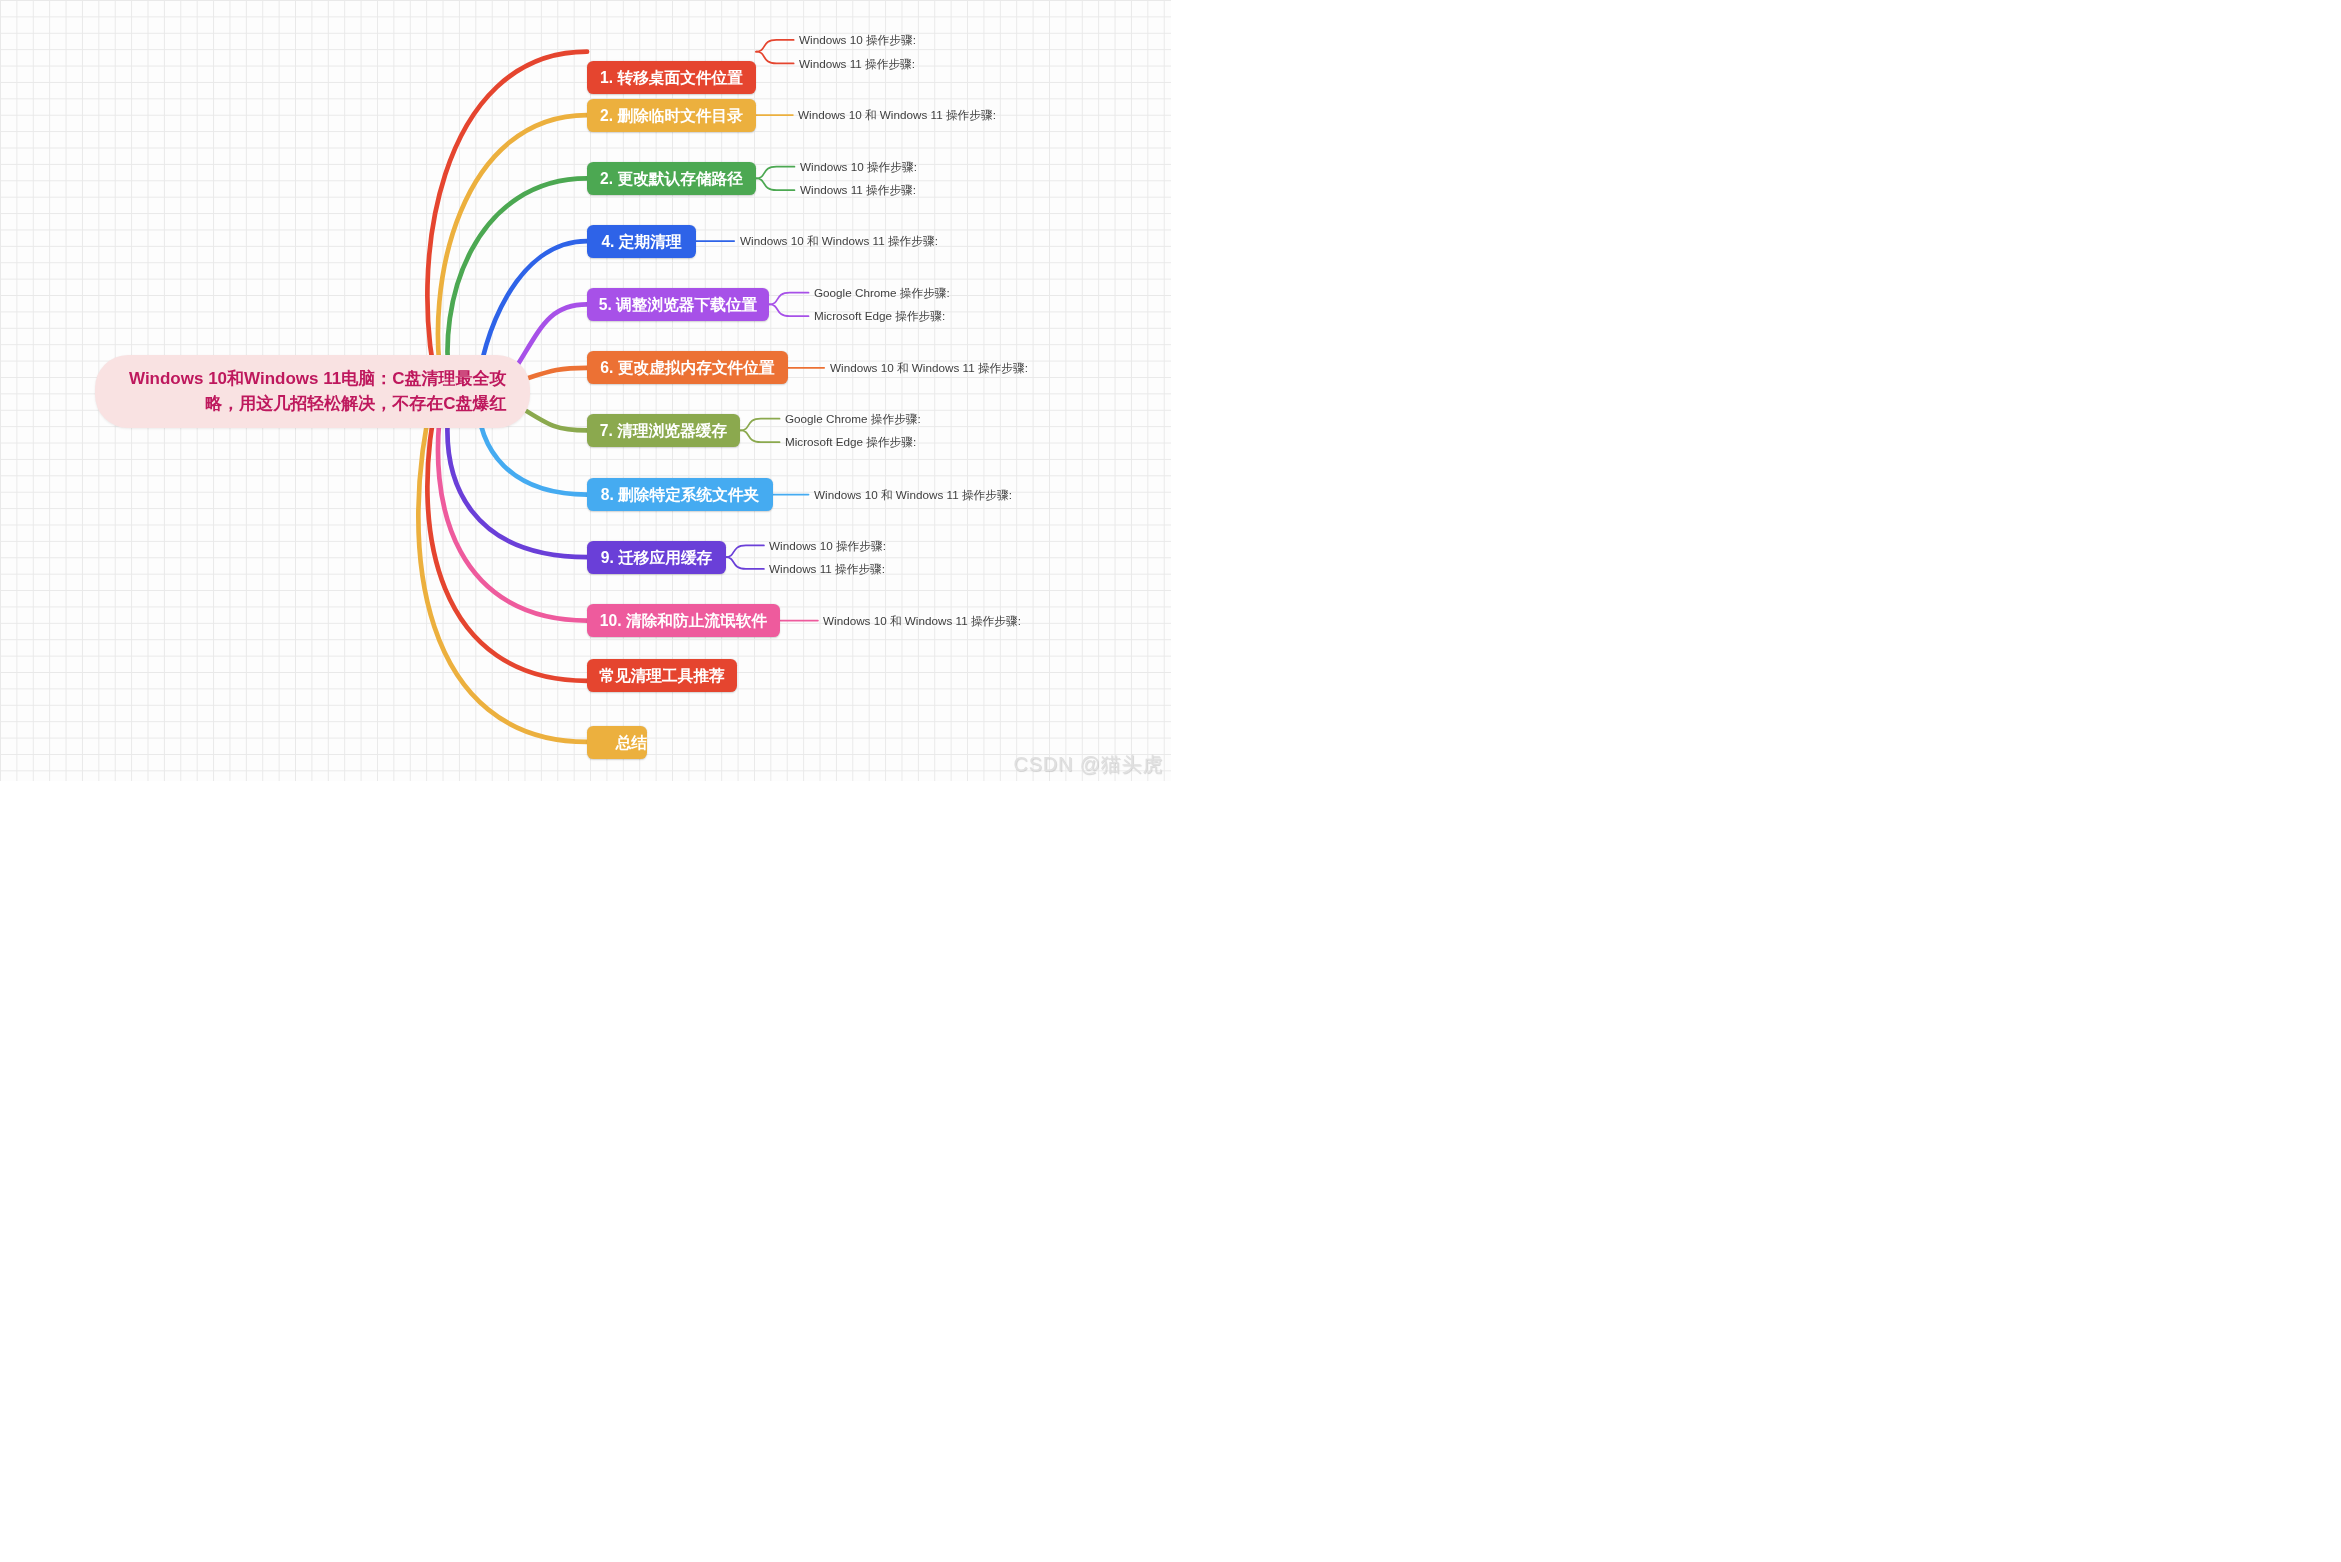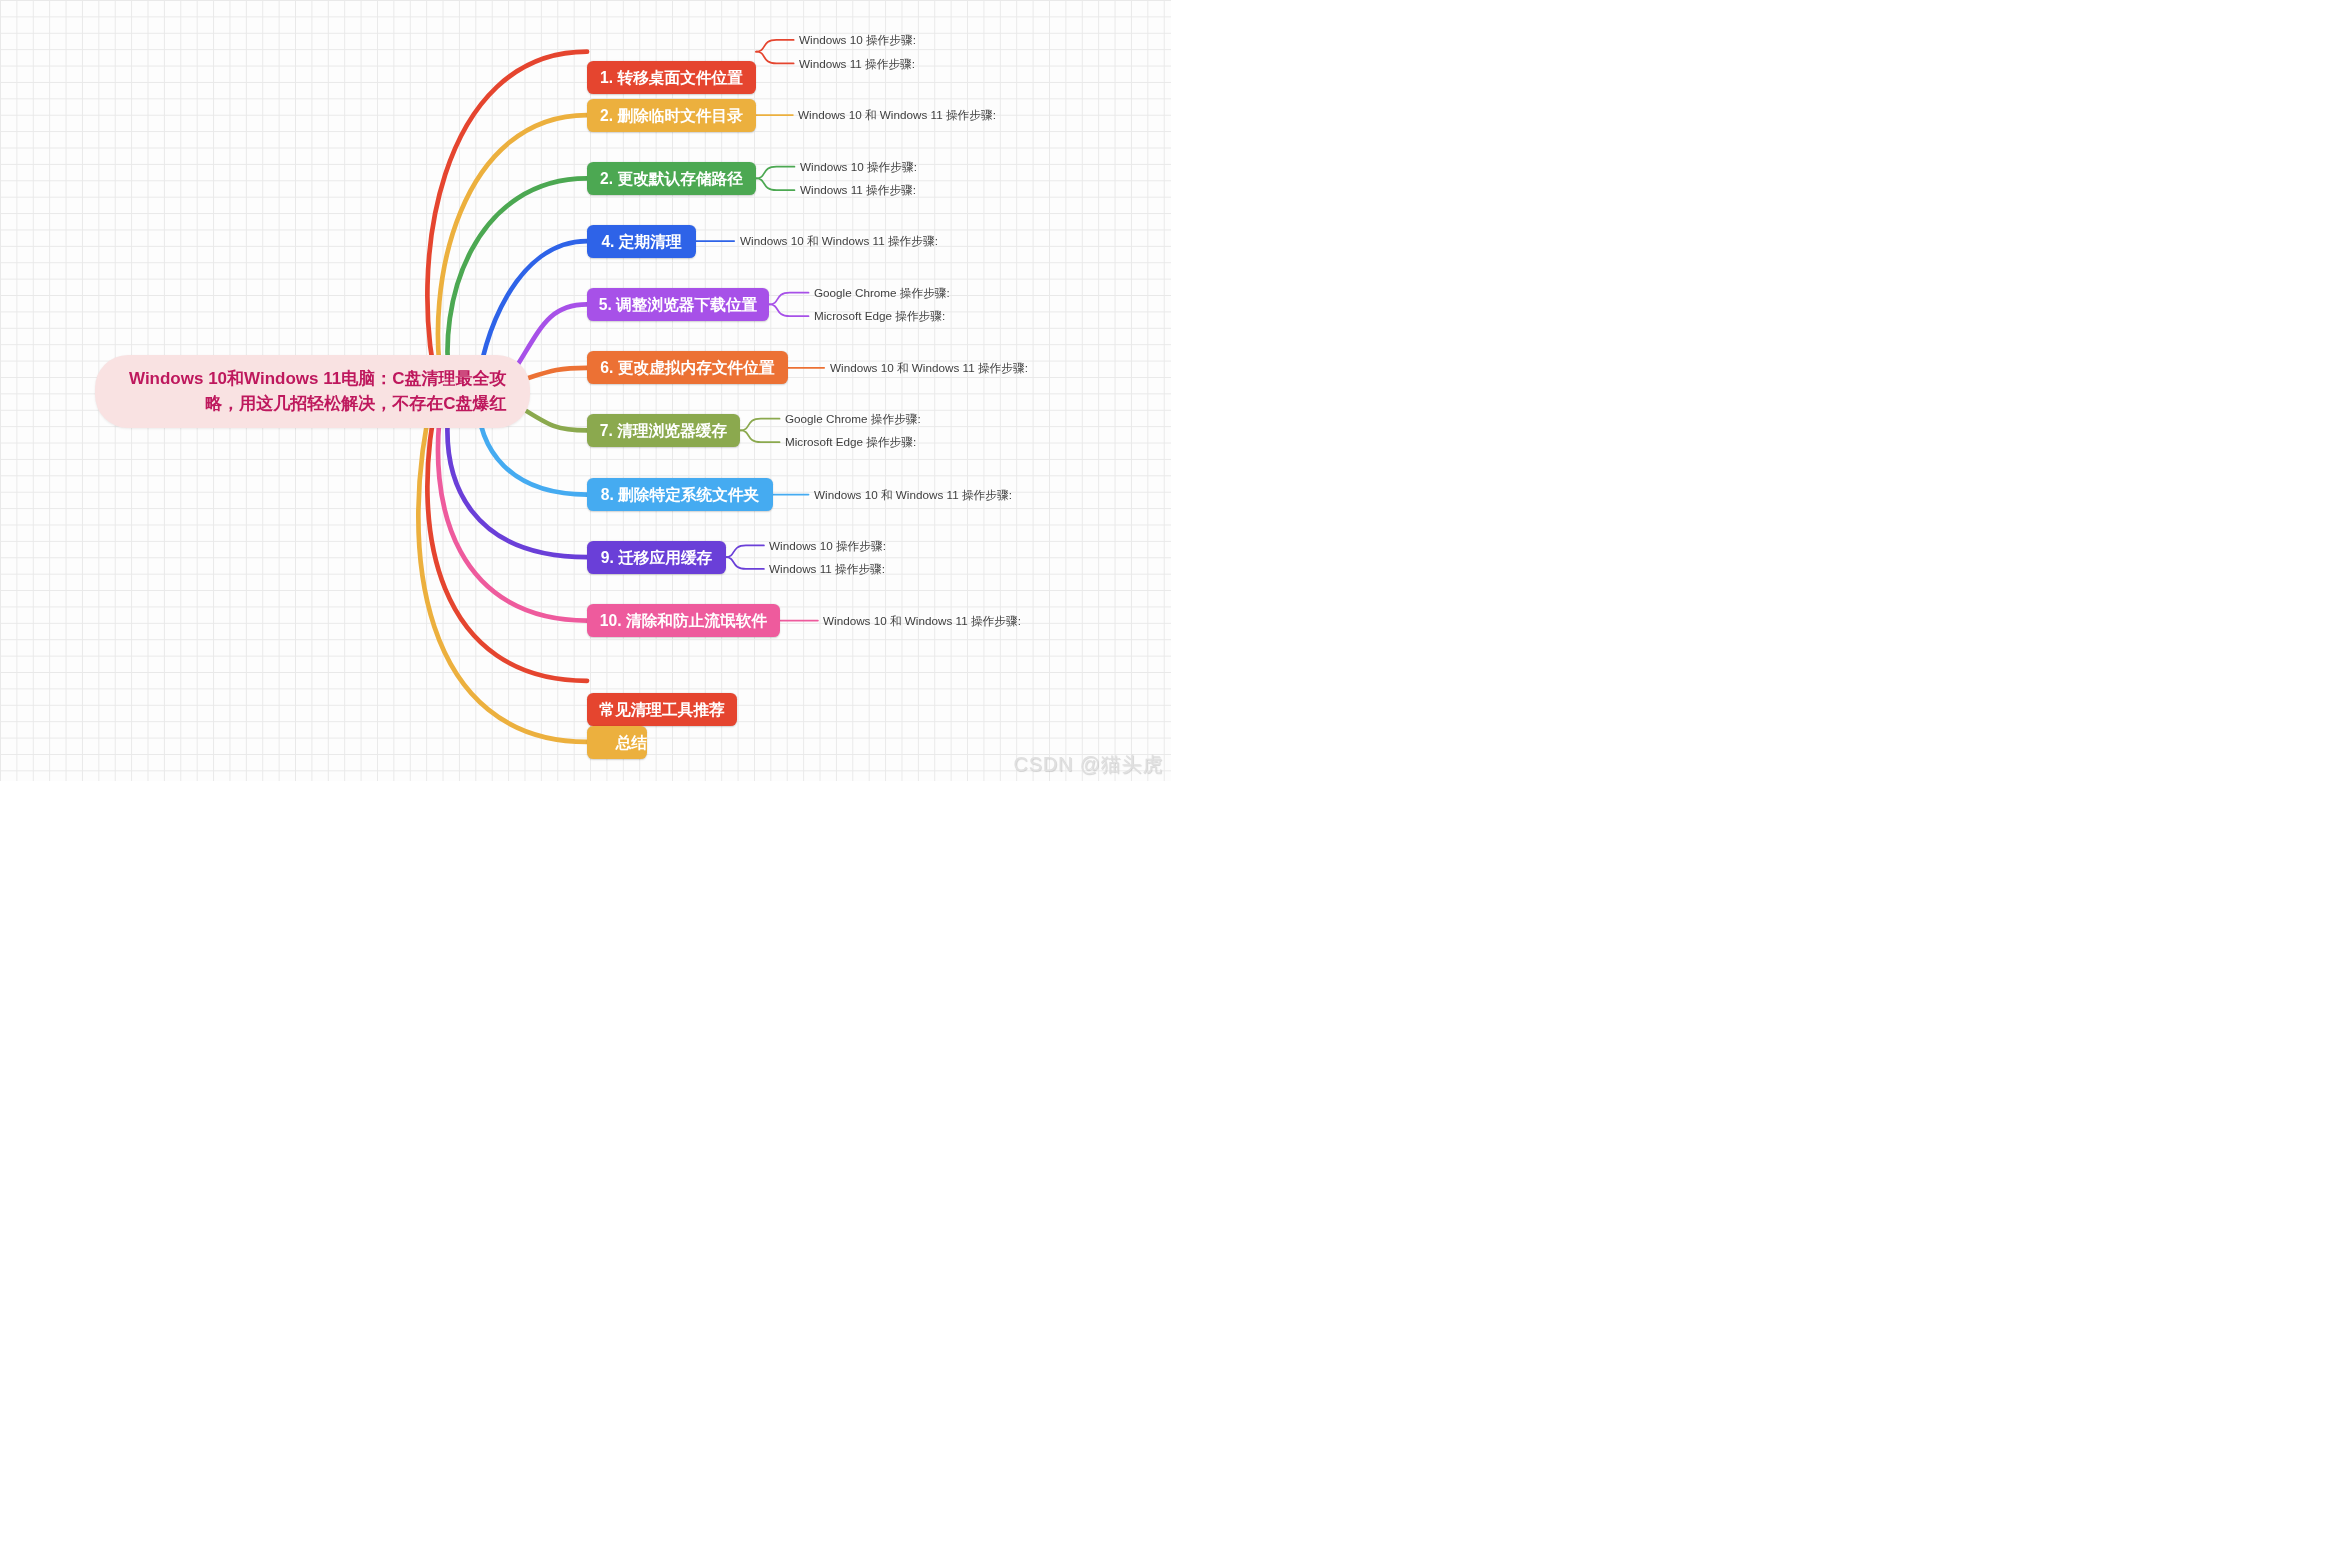--- a/index.html
+++ b/index.html
@@ -117,21 +117,21 @@
   <div class="bnode" style="top: 29px; width: 169px; background-color: rgb(229, 69, 47); margin-top: 32px;">1. 转移桌面文件位置</div>
   <div class="bnode" style="top: 99px; width: 169px; background-color: rgb(236, 176, 62);">2. 删除临时文件目录</div>
   <div class="bnode" style="top: 162px; width: 169px; background-color: rgb(76, 168, 82);">2. 更改默认存储路径</div>
   <div class="bnode" style="top: 225px; width: 109px; background-color: rgb(46, 99, 232);">4. 定期清理</div>
   <div class="bnode" style="top: 288px; width: 182px; background-color: rgb(167, 81, 232);">5. 调整浏览器下载位置</div>
   <div class="bnode" style="top: 351px; width: 201px; background-color: rgb(236, 113, 52);">6. 更改虚拟内存文件位置</div>
   <div class="bnode" style="top: 414px; width: 153px; background-color: rgb(139, 169, 78);">7. 清理浏览器缓存</div>
   <div class="bnode" style="top: 478px; width: 186px; background-color: rgb(69, 171, 241);">8. 删除特定系统文件夹</div>
   <div class="bnode" style="top: 541px; width: 139px; background-color: rgb(106, 63, 216);">9. 迁移应用缓存</div>
   <div class="bnode" style="top: 604px; width: 193px; background-color: rgb(238, 91, 157);">10. 清除和防止流氓软件</div>
-  <div class="bnode" style="top: 693px; width: 150px; background-color: rgb(229, 69, 47);">常见清理工具推荐</div>
+  <div class="bnode" style="top: 659px; width: 150px; background-color: rgb(229, 69, 47);">常见清理工具推荐</div>
   <div class="bnode" style="top: 726px; width: 60px; background-color: rgb(236, 176, 62); text-align: right;">总结</div>
 
   <div class="child" style="left:799px; top:32px;">Windows 10 操作步骤:</div>
   <div class="child" style="left:799px; top:56px;">Windows 11 操作步骤:</div>
   <div class="child" style="left:798px; top:107px;">Windows 10 和 Windows 11 操作步骤:</div>
   <div class="child" style="left:800px; top:159px;">Windows 10 操作步骤:</div>
   <div class="child" style="left:800px; top:182px;">Windows 11 操作步骤:</div>
   <div class="child" style="left:740px;  top:233px;">Windows 10 和 Windows 11 操作步骤:</div>
   <div class="child" style="left:814px; top:285px;">Google Chrome 操作步骤:</div>
   <div class="child" style="left:814px; top:308px;">Microsoft Edge 操作步骤:</div>

